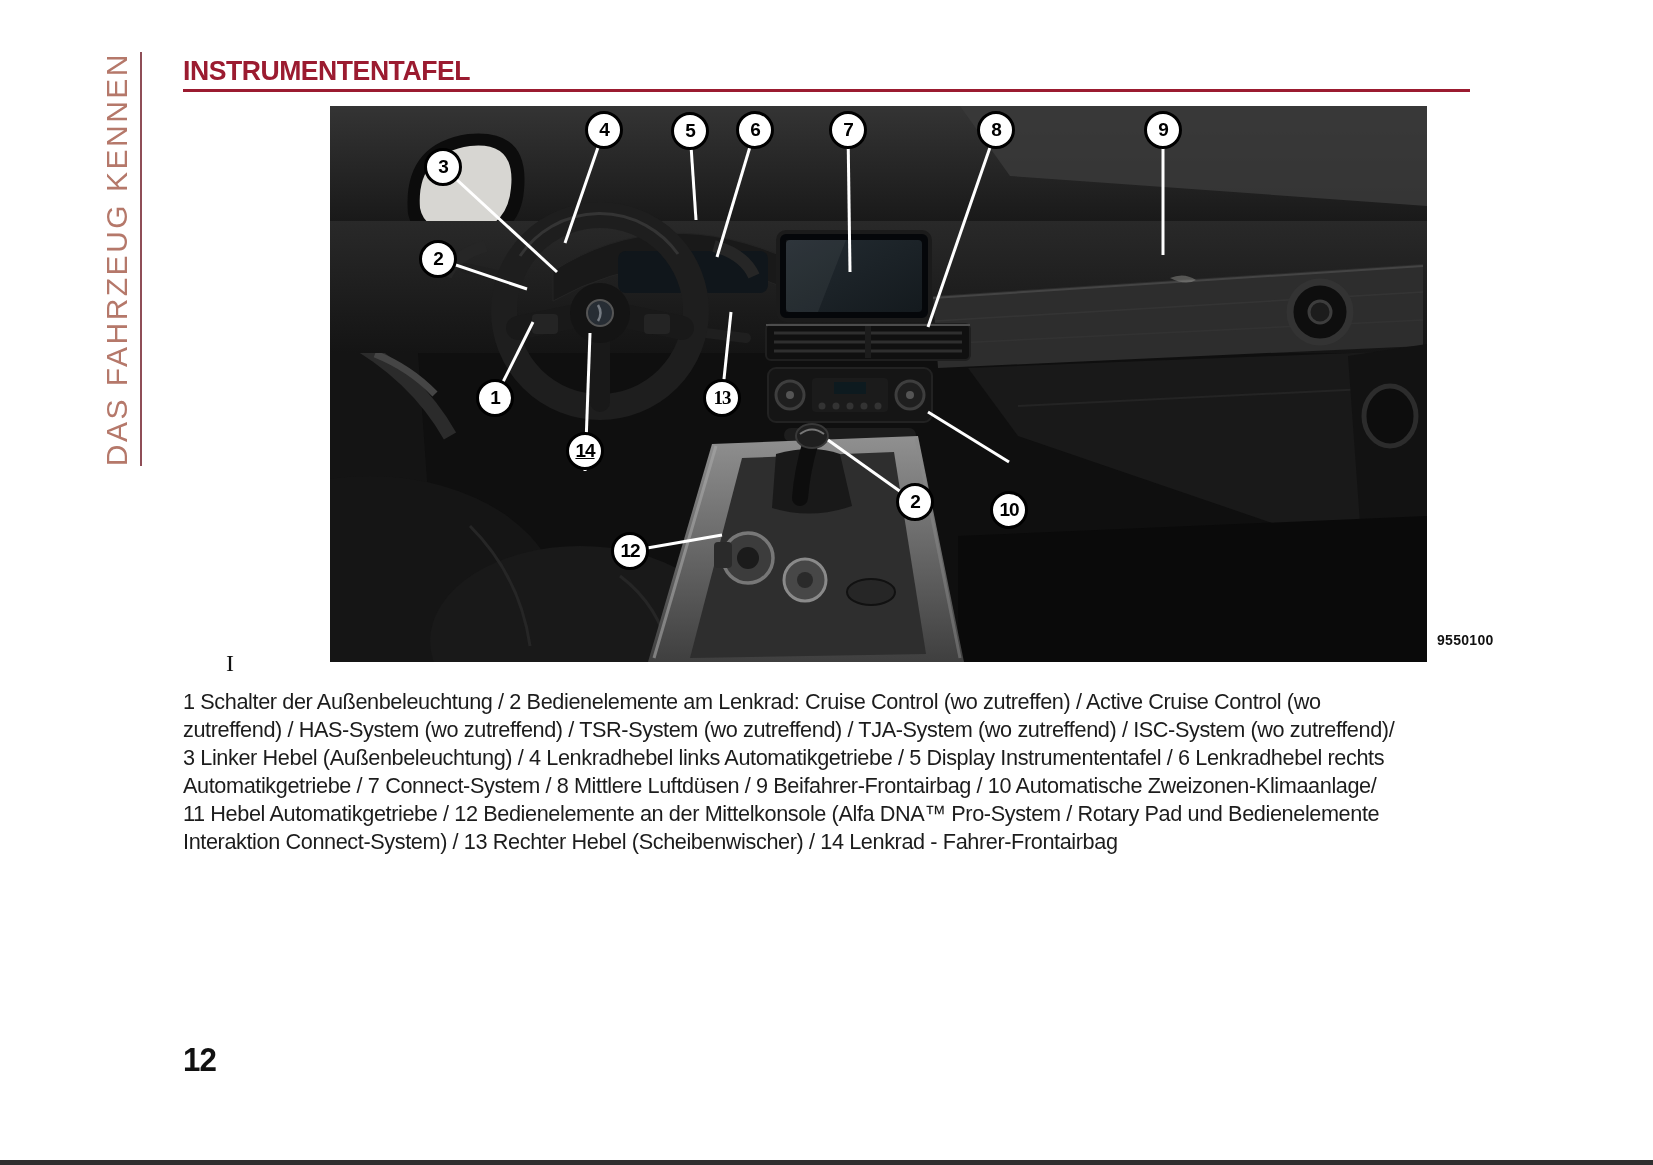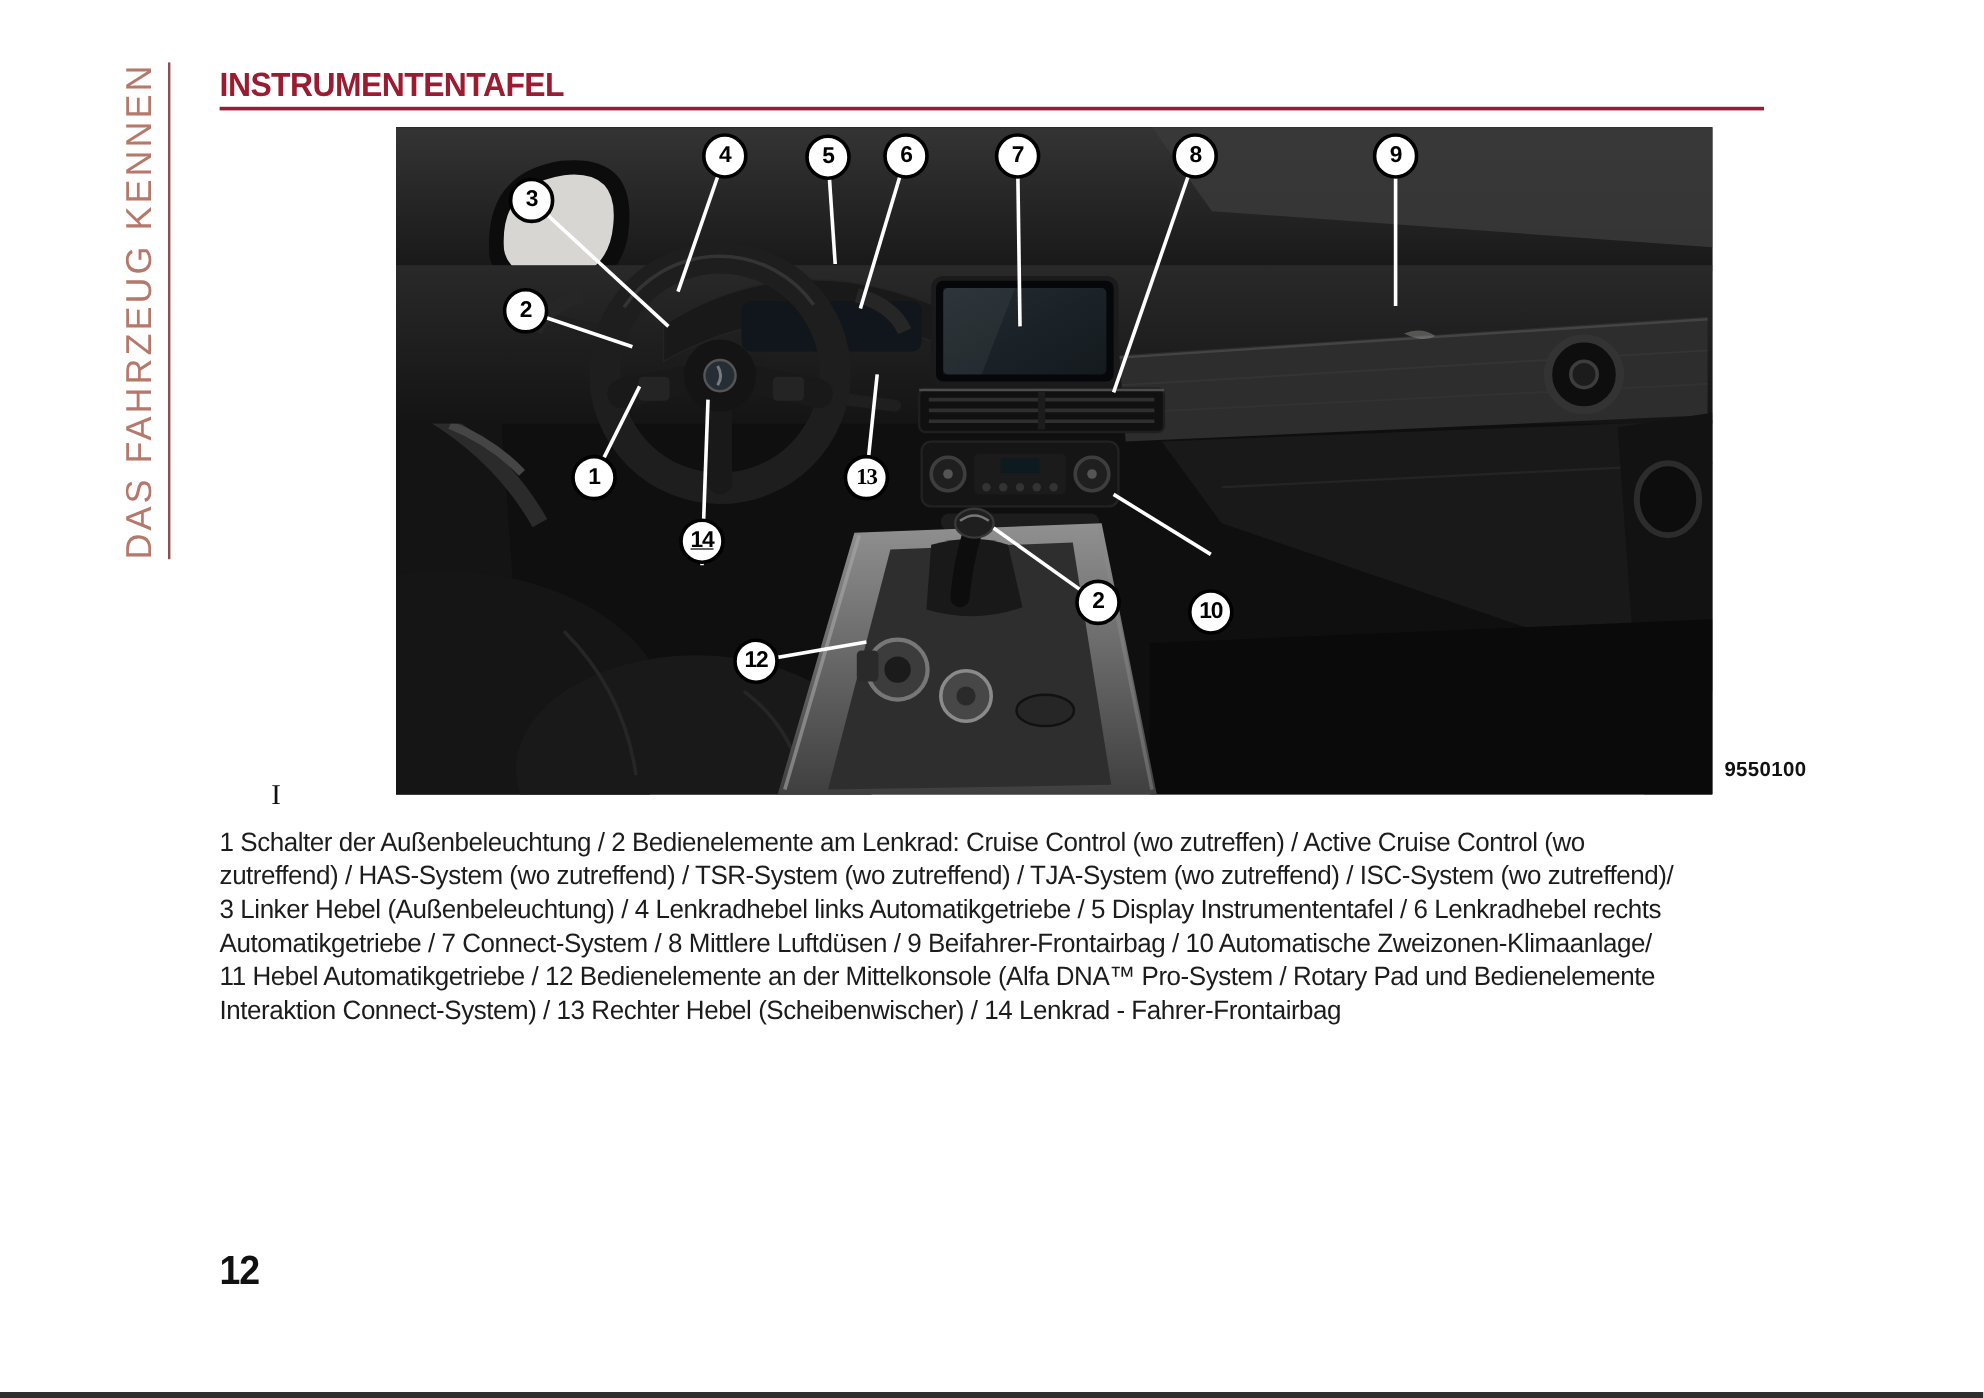--- a/index.html
+++ b/index.html
@@ -49,21 +49,21 @@
   .callout-lines{position:absolute;left:0;top:0;pointer-events:none;}
   .callout-line{stroke:var(--callout-line);stroke-width:3;}
   .callout{
     position:absolute;width:32px;height:32px;border:3px solid #000;
     border-radius:50%;background:#fff;color:#000;
     font-weight:bold;font-size:19px;line-height:32px;text-align:center;
     letter-spacing:-1px;
   }
   .figure-code{
     position:absolute;left:1437px;top:632px;
-    font-size:17px;font-weight:bold;color:#111;letter-spacing:0.3px;
+    font-size:14px;font-weight:bold;color:#111;letter-spacing:0.3px;
   }
   .figure-mark{
     position:absolute;left:226px;top:650px;
     font-family:"Liberation Serif",serif;font-size:24px;color:#111;
   }
 
   
   .description{
     position:absolute;left:183px;top:688px;
     color:var(--body-text);

